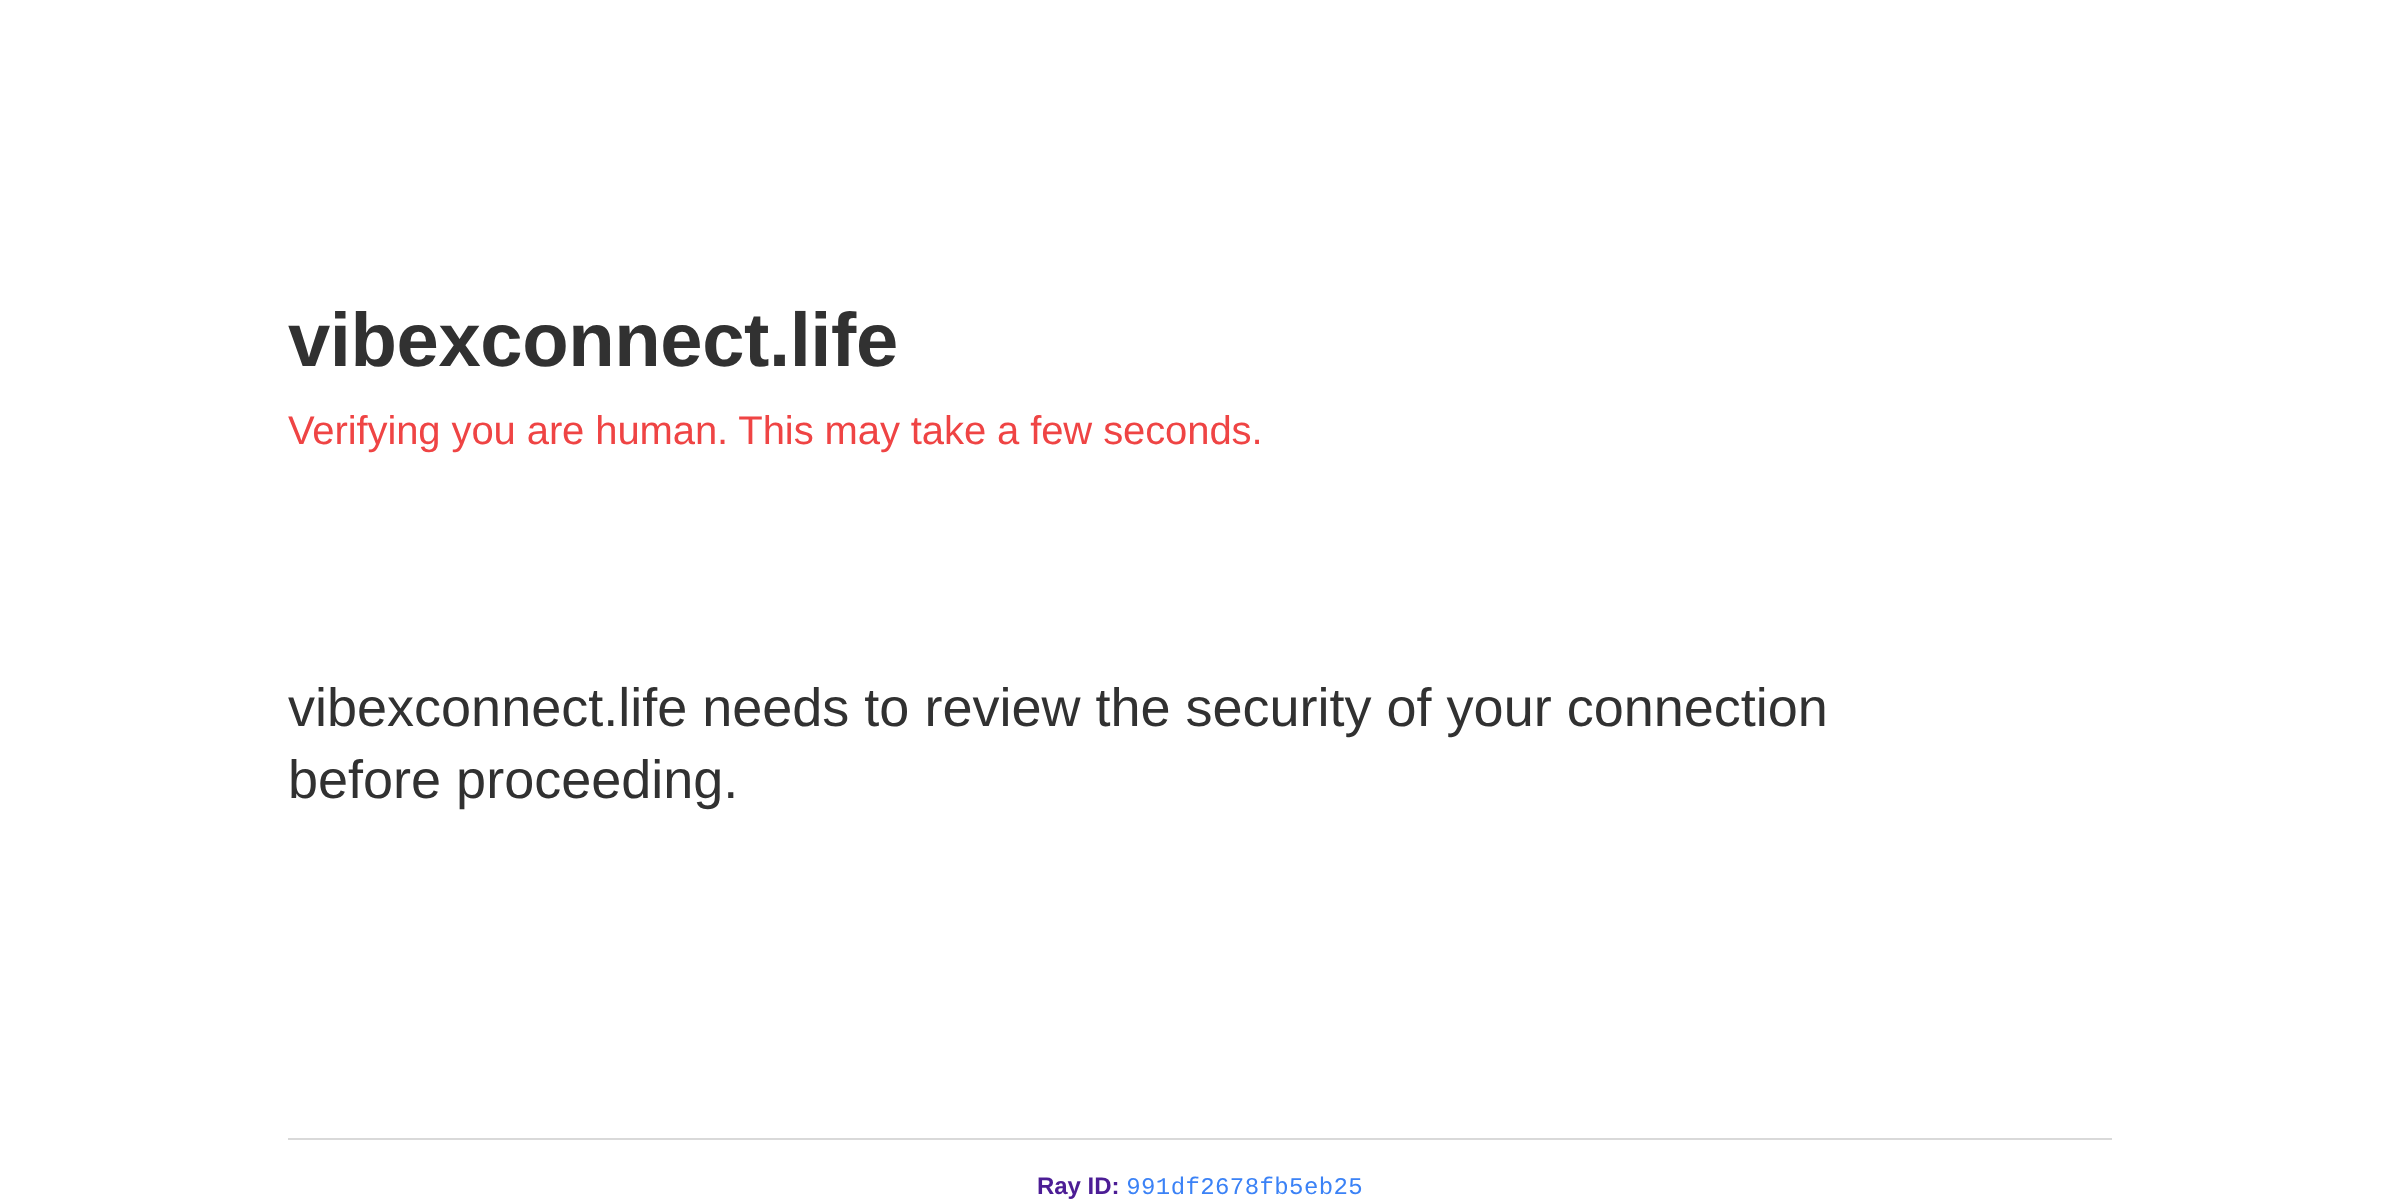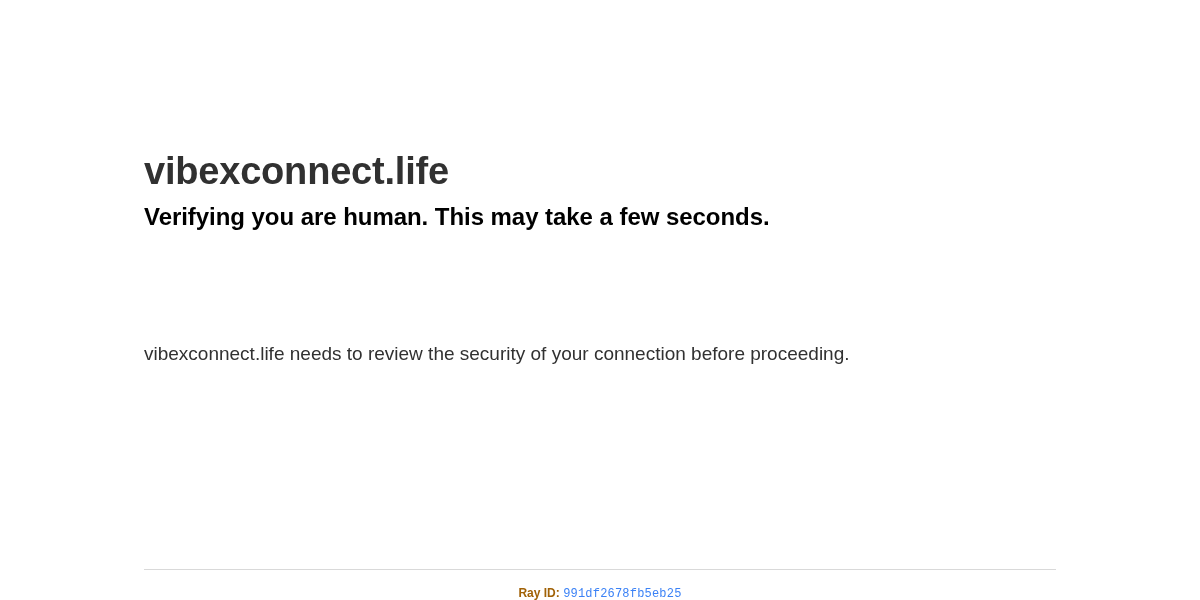--- a/index.html
+++ b/index.html
@@ -40,40 +40,40 @@
     line-height: 46px;
     font-weight: 700;
     letter-spacing: -0.2px;
     color: #313131;
     white-space: nowrap;
   }
 
   .subheadline {
     margin: 0;
     padding-top: 9px;
-    font-size: 24px;
+    font-size: 20px;
     line-height: 27px;
-    font-weight: 700;
+    font-weight: 400;
     letter-spacing: -0.05px;
-    color: #000000;
+    color: #ef4444;
     white-space: nowrap;
   }
 
   
   .widget-slot {
     height: 88px;
     width: 300px;
     margin-top: 10px;
   }
 
   .body-copy {
     margin: 0;
     padding-top: 8px;
     width: 800px;
-    font-size: 19px;
+    font-size: 27px;
     line-height: 36px;
     font-weight: 400;
     color: #313131;
   }
 
   
   .footer {
     position: absolute;
     left: 144px;
     top: 553px;
@@ -95,21 +95,21 @@
 
   .ray-line {
     font-size: 12px;
     line-height: 14px;
     color: #313131;
     white-space: nowrap;
   }
 
   .ray-label {
     font-weight: 700;
-    color: #a16207;
+    color: #4c1d95;
   }
 
   .ray-value {
     font-family: "Liberation Mono", "DejaVu Sans Mono", monospace;
     font-weight: 400;
     color: #3b82f6;
     letter-spacing: 0.2px;
   }
 
   .attribution {

